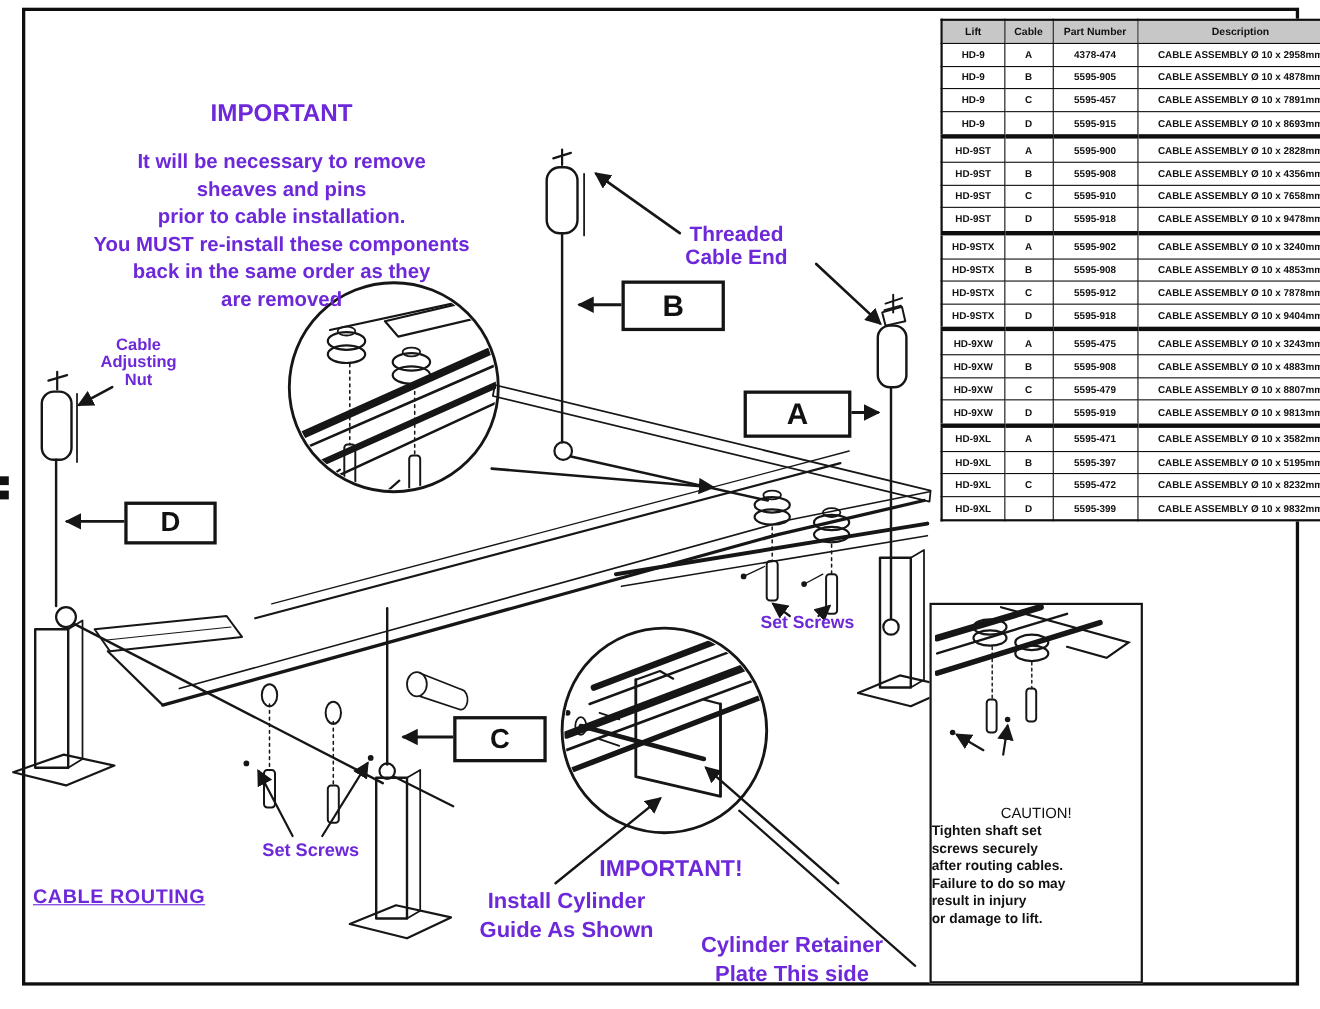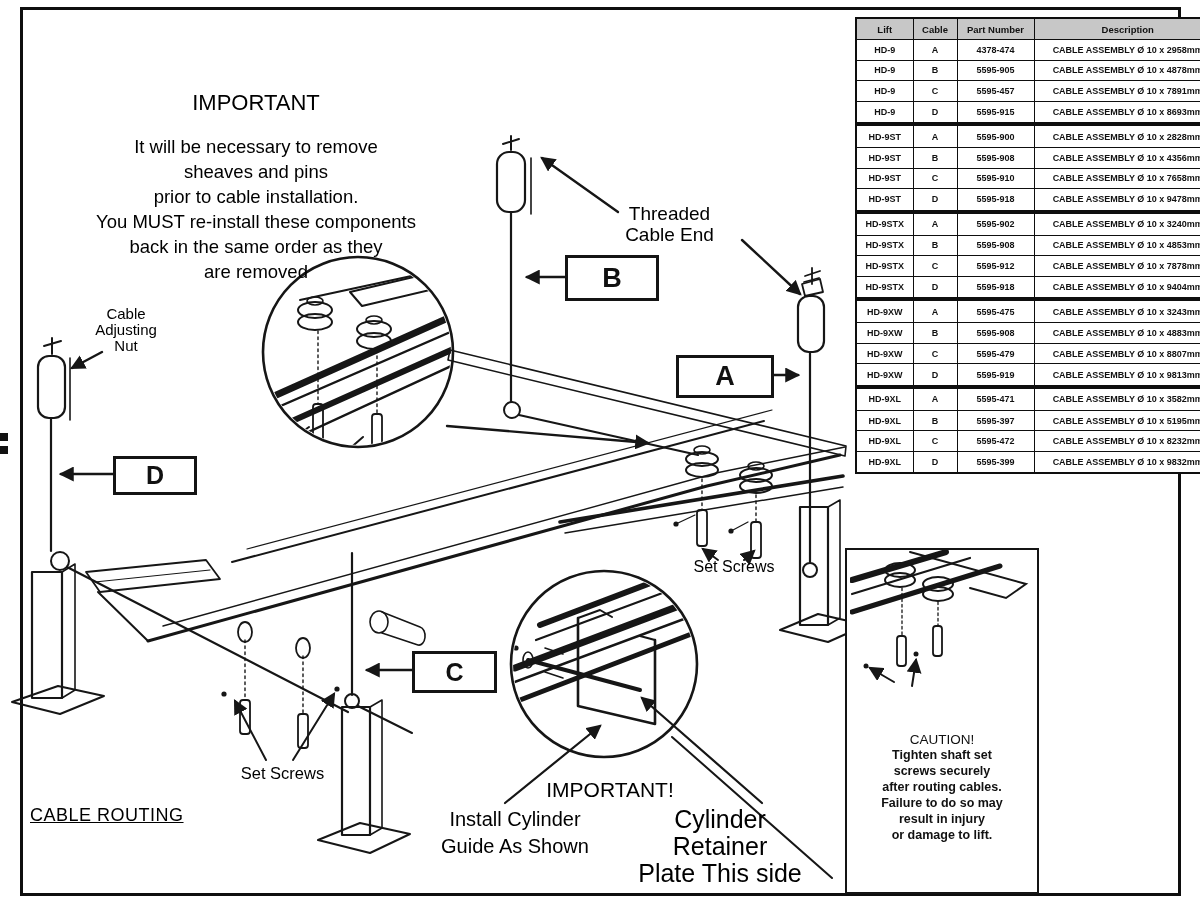--- a/index.html
+++ b/index.html
@@ -1,29 +1,29 @@
 <!DOCTYPE html>
 <html><head>
 <meta charset="utf-8">
 <style>
   html,body{margin:0;padding:0;background:#fff;}
   .page{position:relative;width:1200px;height:917px;background:#fff;overflow:hidden;
         font-family:"Liberation Sans",sans-serif;color:#111;}
   .frame{position:absolute;left:20px;top:7px;width:1155px;height:883px;border:3px solid #0e0e0e;}
   .art{position:absolute;left:0;top:0;width:1200px;height:917px;}
-  .lbl{position:absolute;font-weight:normal;text-align:center;white-space:pre-line;color:#000000;}
+  .lbl{position:absolute;font-weight:bold;text-align:center;white-space:pre-line;color:#6d28d9;}
   .note-title{font-size:22px;line-height:26px;}
   .note-body{font-size:18.5px;line-height:25px;}
   .tag{position:absolute;border:3px solid #141414;background:#fff;display:flex;
        align-items:center;justify-content:center;font-weight:bold;font-size:27px;}
   .caution{position:absolute;left:845px;top:548px;width:190px;height:342px;border:2.5px solid #141414;
            background:#fff;}
   .caution .sketch{display:block;margin:0 auto;}
   .caution-title{font-size:13.5px;font-weight:normal;text-align:center;margin-top:2px;}
-  .caution-body{font-size:12.5px;font-weight:bold;text-align:center;white-space:pre-line;line-height:16px;}
+  .caution-body{font-size:12.5px;font-weight:bold;text-align:left;white-space:pre-line;line-height:16px;}
   table.parts{position:absolute;left:831px;top:17px;width:366px;height:457px;border-collapse:collapse;
               table-layout:fixed;background:#fff;border:2.5px solid #0e0e0e;margin-left:24px;}
   table.parts th,table.parts td{border:1.6px solid #0e0e0e;font-size:9px;font-weight:bold;
               text-align:center;padding:0;overflow:hidden;white-space:nowrap;color:#111;}
   table.parts th{background:#c7c7c7;height:20px;font-size:9.5px;}
   table.parts col.c-lift{width:57px;} table.parts col.c-cable{width:44px;}
   table.parts col.c-part{width:77px;} table.parts col.c-desc{width:188px;}
   table.parts tr.group-start td{border-top:4px solid #0e0e0e;}
   .edge-mark{position:absolute;left:0;top:433px;width:8px;height:24px;}
   .edge-mark i{position:absolute;left:0;width:8px;height:8px;background:#111;display:block;}
@@ -236,21 +236,21 @@
   <div class="tag" style="left:412px;top:651px;width:79px;height:36px;font-size:25px">C</div>
 
   <div class="lbl" style="left:684px;top:558px;width:100px;font-size:16px">Set Screws</div>
   <div class="lbl" style="left:230px;top:764px;width:105px;font-size:16.5px">Set Screws</div>
 
   <div class="lbl routing" style="left:30px;top:805px;width:175px;text-align:left">CABLE ROUTING</div>
 
   <div class="lbl" style="left:530px;top:778px;width:160px;font-size:21px">IMPORTANT!</div>
   <div class="lbl" style="left:425px;top:806px;width:180px;font-size:20px;line-height:27px">Install Cylinder
 Guide As Shown</div>
-  <div class="lbl" style="left:625px;top:806px;width:190px;font-size:25px;line-height:27px">Cylinder Retainer
+  <div class="lbl" style="left:625px;top:846px;width:190px;font-size:20px;line-height:27px">Cylinder Retainer
 Plate This side</div>
 
   <table class="parts">
     <colgroup>
         <col class="c-lift">
         <col class="c-cable">
         <col class="c-part">
         <col class="c-desc">
       </colgroup>
     <thead>

